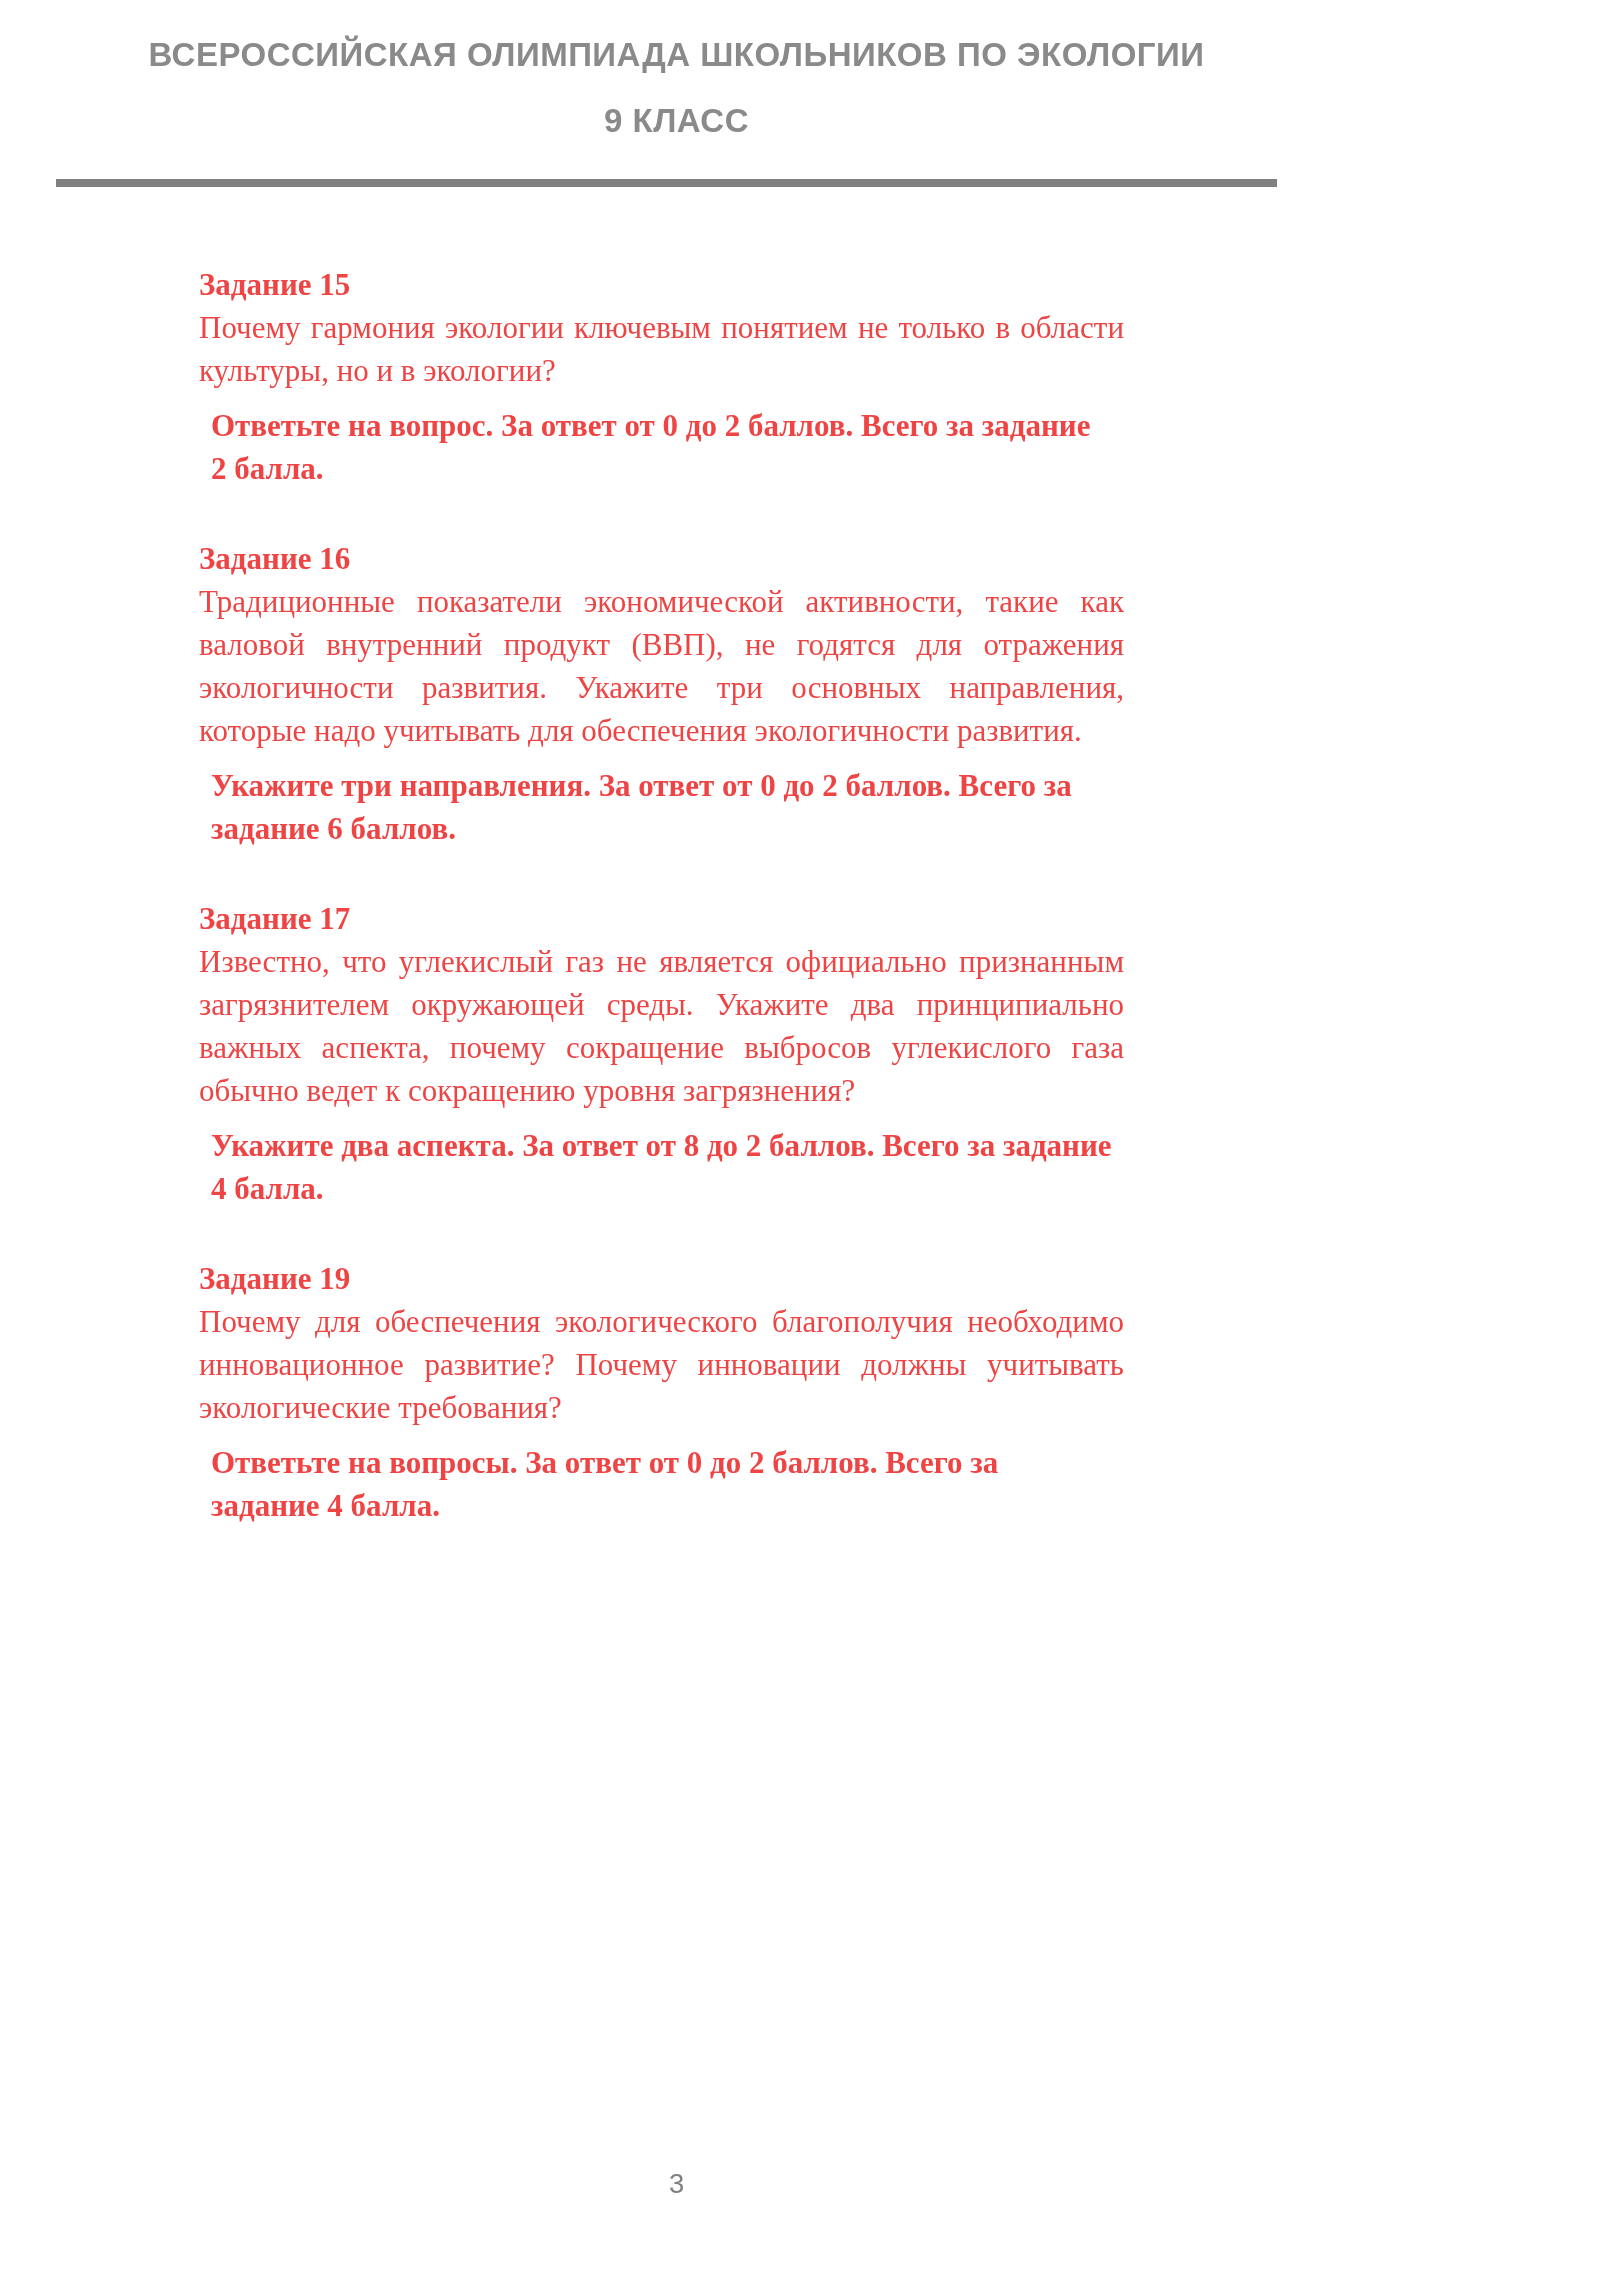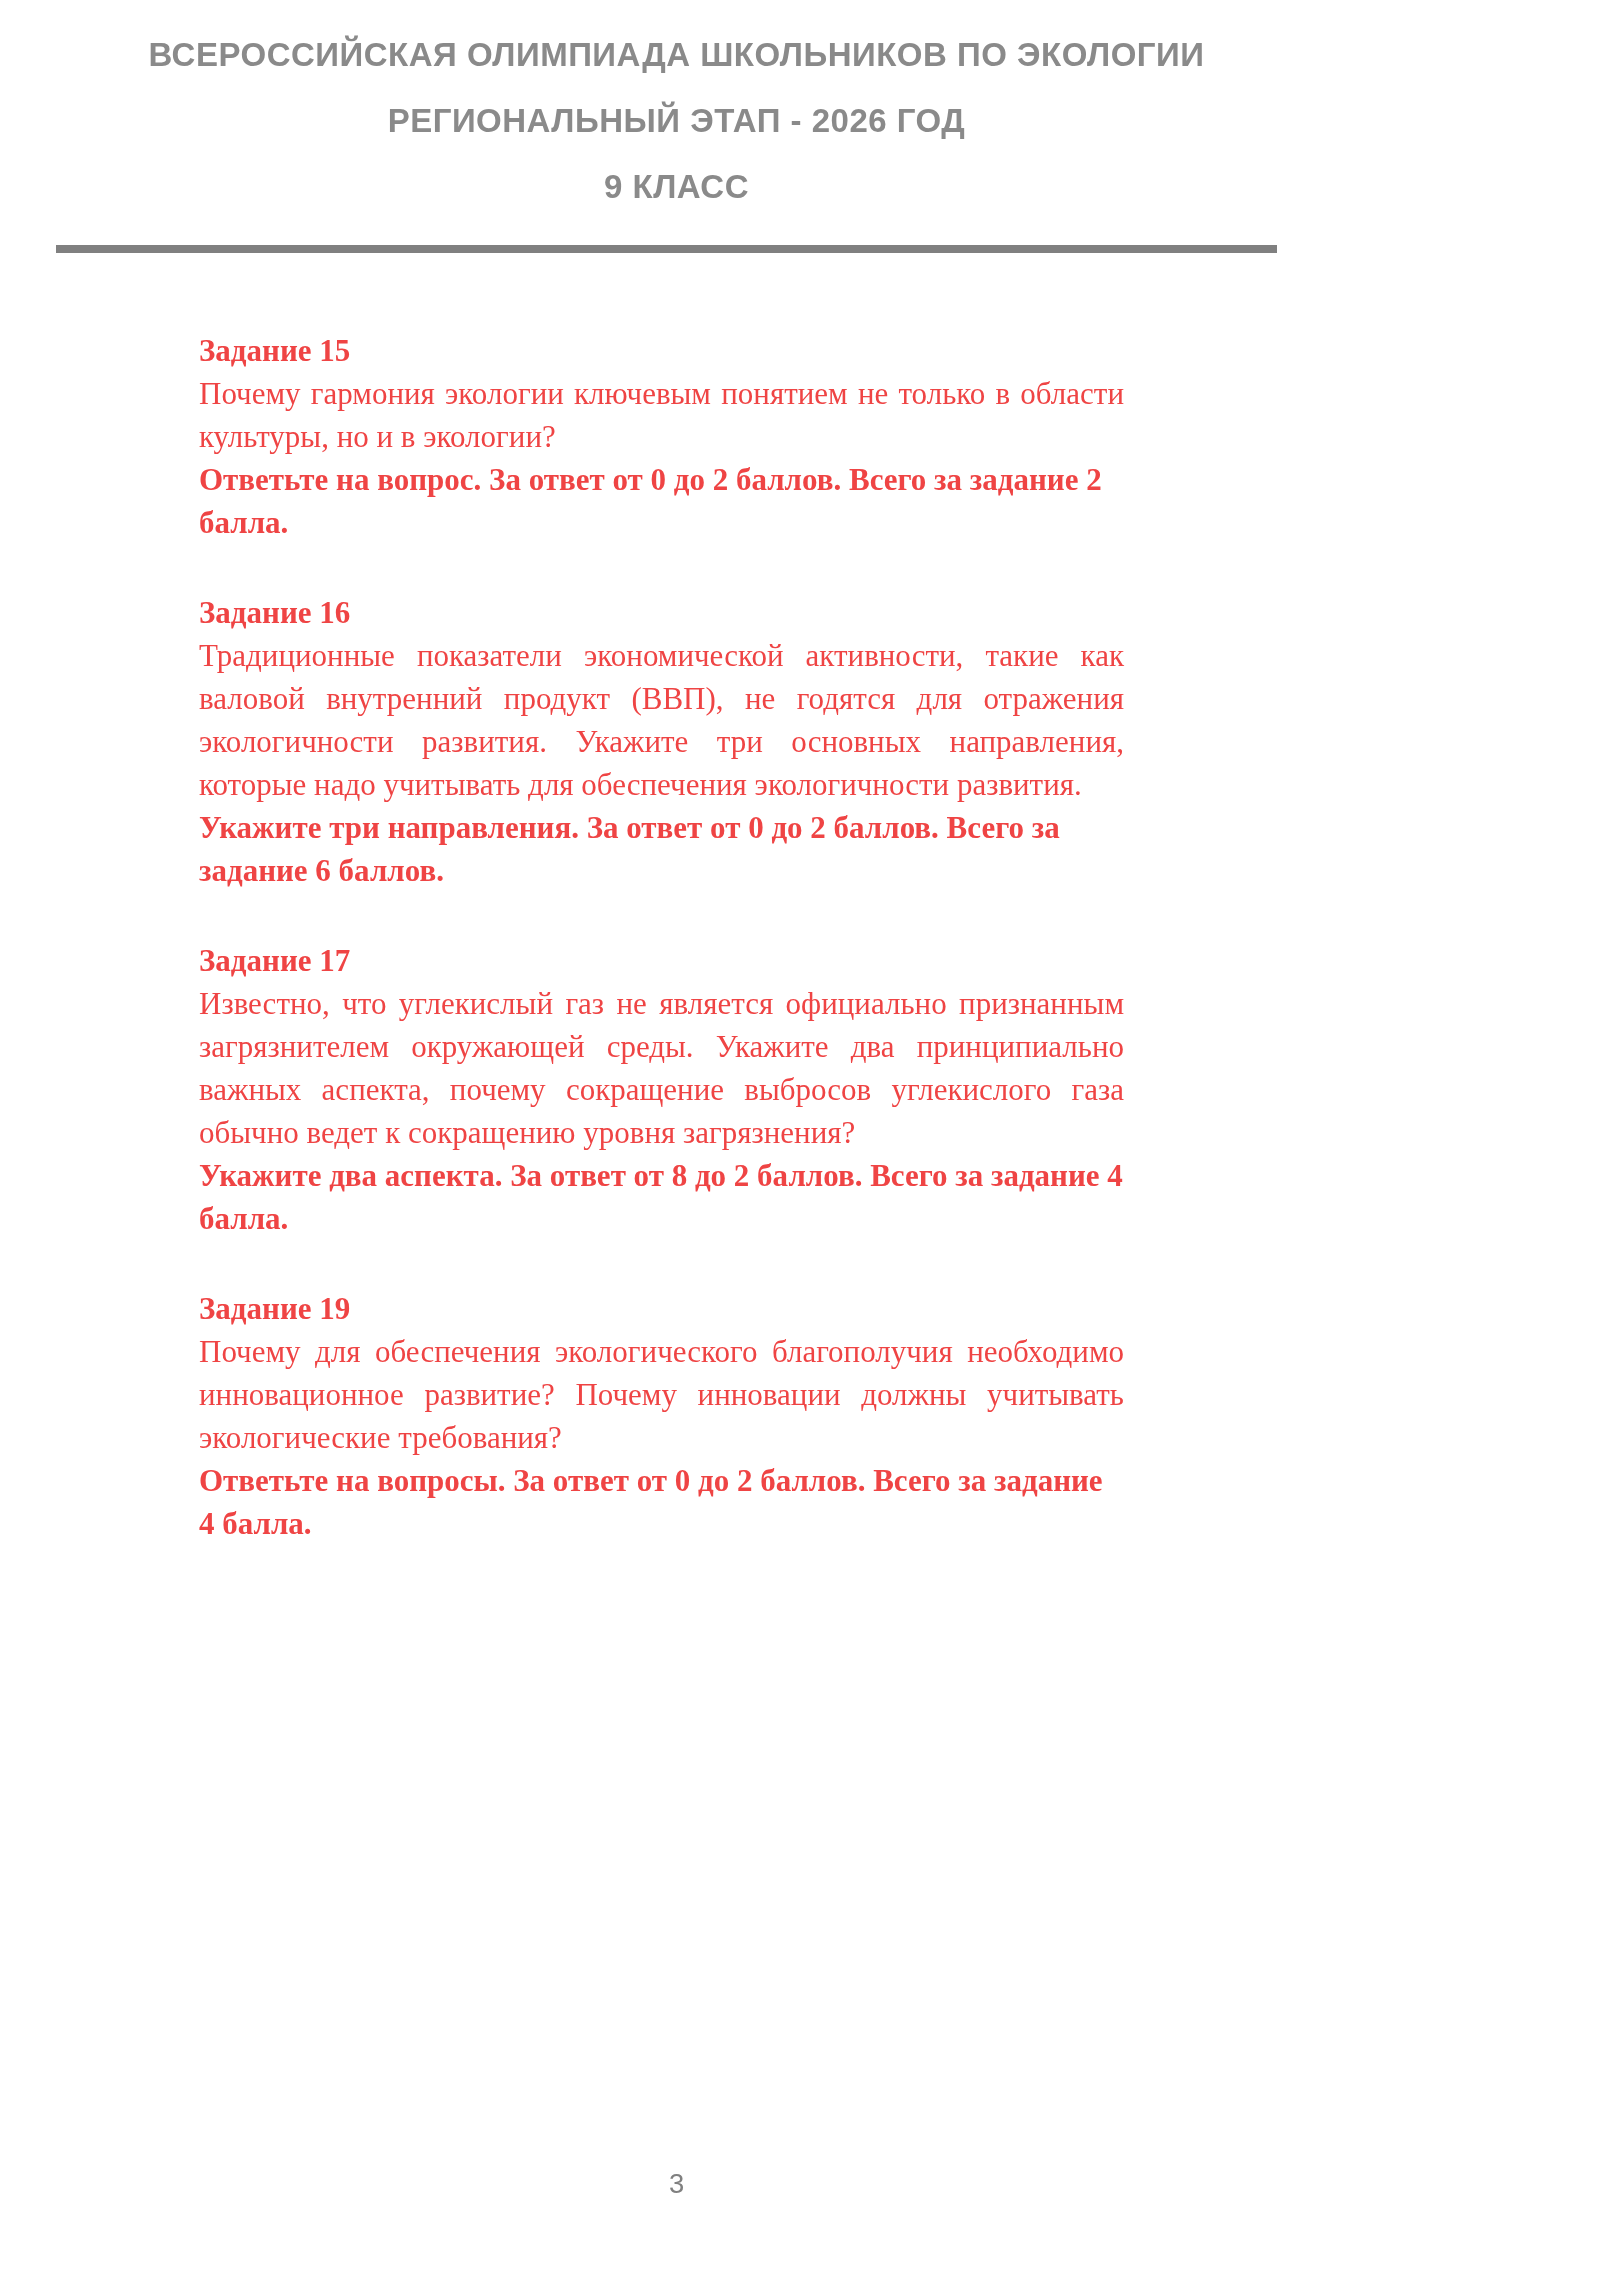--- a/index.html
+++ b/index.html
@@ -47,21 +47,21 @@
     font-size: 31px;
     font-weight: bold;
     line-height: 43px;
   }
   .task-body {
     margin: 0;
     text-align: justify;
     text-justify: inter-word;
   }
   .task-score {
-    margin: 0;
+    margin: 12px;
     font-weight: bold;
     text-align: left;
   }
   .page-footer {
     position: absolute;
     top: 2168px;
     left: 0;
     width: 100%;
     text-align: center;
     font-family: "Liberation Sans", sans-serif;
@@ -69,21 +69,20 @@
     color: #808080;
   }
 </style>
 </head>
 <body>
 
 <div class="page">
 
   <header class="doc-header">
     <div>ВСЕРОССИЙСКАЯ ОЛИМПИАДА ШКОЛЬНИКОВ ПО ЭКОЛОГИИ</div>
-    <div>РЕГИОНАЛЬНЫЙ ЭТАП - 2026 ГОД</div>
     <div>9 КЛАСС</div>
   </header>
 
   <div class="header-rule"></div>
 
   <main class="content">
 
     <section class="task">
       <h2 class="task-title">Задание 15</h2>
       <p class="task-body">Почему гармония экологии ключевым понятием не только в области культуры, но и в экологии?</p>

